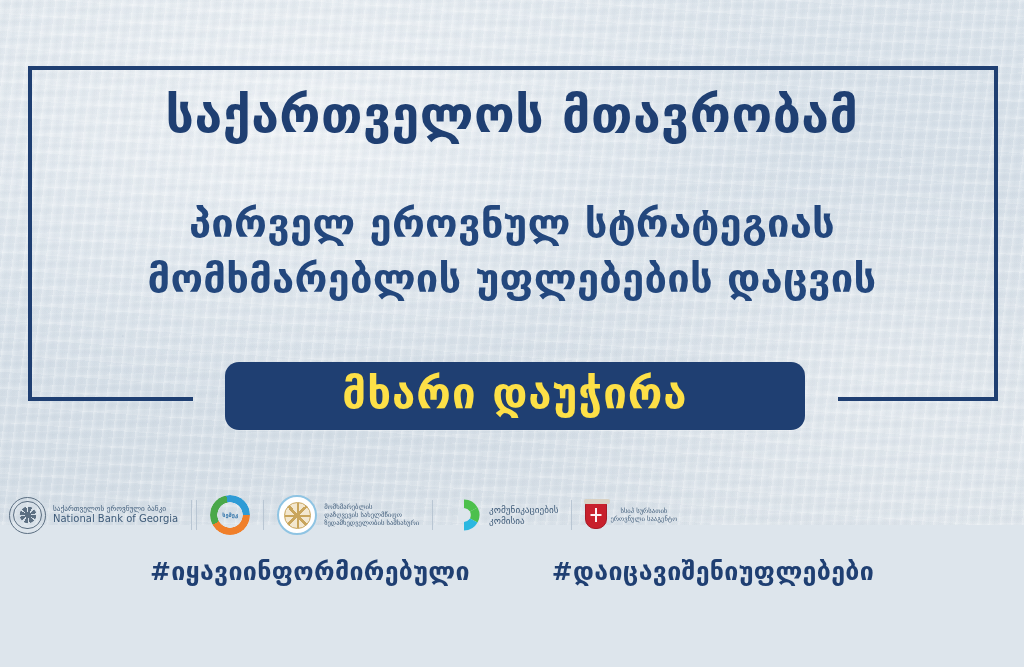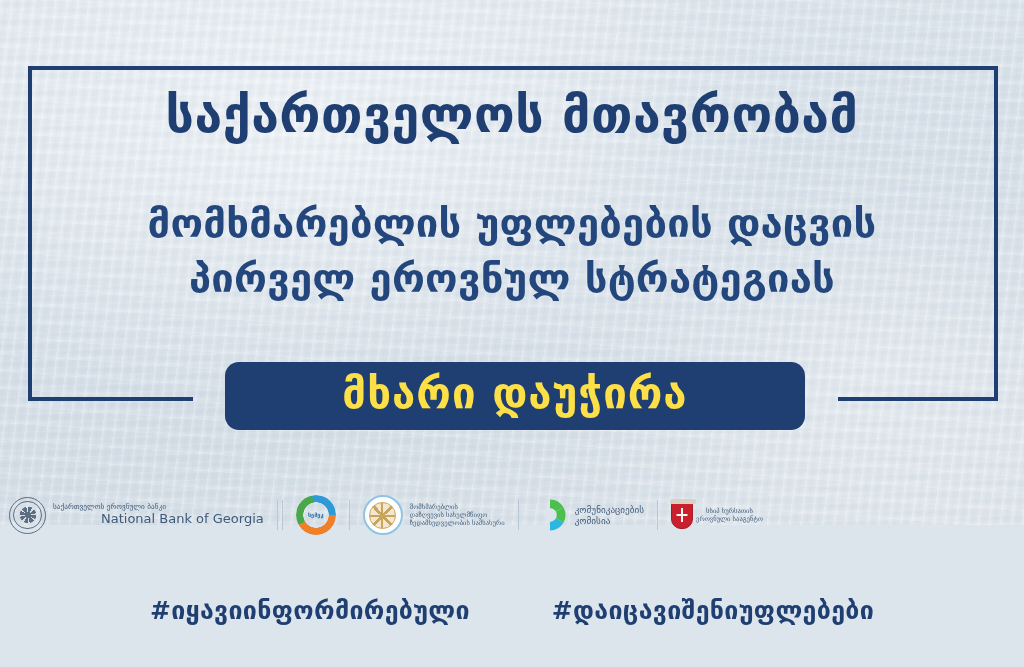--- a/index.html
+++ b/index.html
@@ -115,21 +115,21 @@
     background:
       radial-gradient(circle 3.4px at 50% 50%, #5c6f82 98%, transparent),
       conic-gradient(from 0deg, #5c6f82 0 9%, transparent 9% 12.5%, #5c6f82 12.5% 21.5%, transparent 21.5% 25%,
                      #5c6f82 25% 34%, transparent 34% 37.5%, #5c6f82 37.5% 46.5%, transparent 46.5% 50%,
                      #5c6f82 50% 59%, transparent 59% 62.5%, #5c6f82 62.5% 71.5%, transparent 71.5% 75%,
                      #5c6f82 75% 84%, transparent 84% 87.5%, #5c6f82 87.5% 96.5%, transparent 96.5% 100%);
     border-radius:50%;
     mask:radial-gradient(circle, #000 0 100%);
   }
   .nbg-txt .l1 { font-size:7.3px; }
-  .nbg-txt .l2 { font-size:13px;margin-left:48px; }
+  .nbg-txt .l2 { font-size:10px; }
 
   
   .dot-circle {
     width:38px; height:38px; border-radius:50%; flex:0 0 auto;
     background:
       radial-gradient(circle 3px at 50% 14%, #1f8fd4 95%, transparent),
       radial-gradient(circle 2.4px at 70% 19%, #2a74c0 95%, transparent),
       radial-gradient(circle 2.6px at 85% 38%, #1f5fa8 95%, transparent),
       radial-gradient(circle 2.4px at 86% 62%, #2a74c0 95%, transparent),
       radial-gradient(circle 2.6px at 70% 82%, #1f8fd4 95%, transparent),
@@ -198,21 +198,21 @@
     opacity:.95;
   }
   .shield::after {
     content:""; position:absolute; left:-2px; top:-4px; width:26px; height:5px;
     background:#d9d2c4; border-radius:2px;
   }
   .food-txt { font-size:6.6px; line-height:1.45; text-align:center; color:#3d5a78; }
 
   
   .hashtags {
-    position:absolute; left:0; top:596px; width:1024px;
+    position:absolute; left:0; top:557px; width:1024px;
     display:flex; justify-content:center; align-items:center; gap:82px;
     z-index:3;
   }
   .hashtags span {
     color:#1f3f72;
     font-weight:700;
     font-size:25px;
     letter-spacing:.3px;
   }
 </style>
@@ -225,22 +225,22 @@
   <div class="frame-line fl-left"></div>
   <div class="frame-line fl-right"></div>
   <div class="frame-line fl-bot-l"></div>
   <div class="frame-line fl-bot-r"></div>
 
   <div class="content">
 
     <div class="title">საქართველოს მთავრობამ</div>
 
     <div class="subtitle">
+      <div>პირველ ეროვნულ სტრატეგიას</div>
       <div>მომხმარებლის უფლებების დაცვის</div>
-      <div>პირველ ეროვნულ სტრატეგიას</div>
     </div>
 
     <div class="cta">
       <span>მხარი დაუჭირა</span>
     </div>
   </div>
 
   <div class="logos">
 
     <div class="logo">

